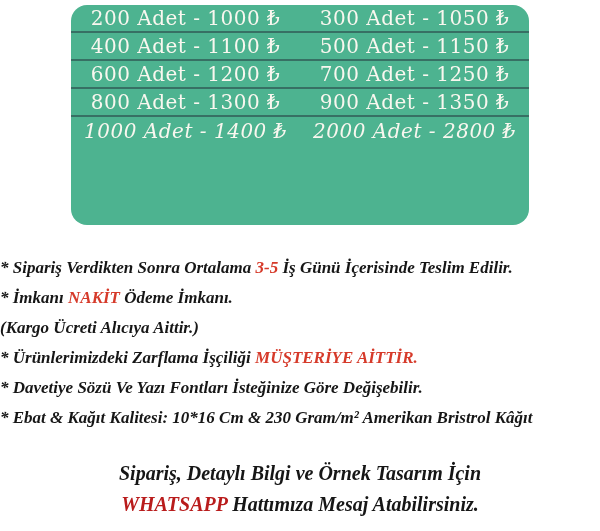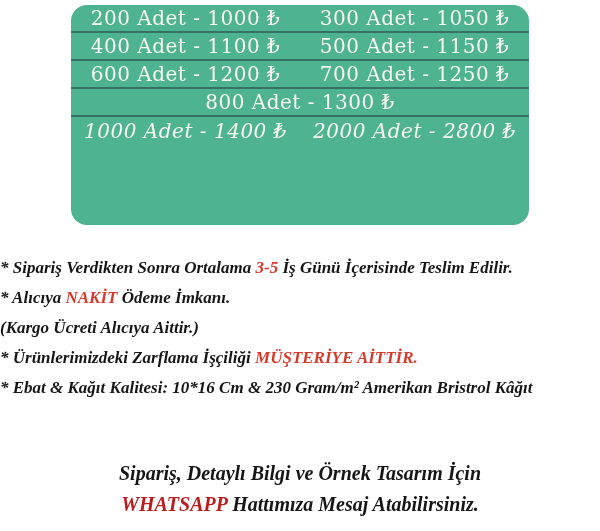--- a/index.html
+++ b/index.html
@@ -64,32 +64,34 @@
     <div class="price-row">
       <div class="price-cell">400 Adet - 1100 ₺</div>
       <div class="price-cell">500 Adet - 1150 ₺</div>
     </div>
     <div class="price-row">
       <div class="price-cell">600 Adet - 1200 ₺</div>
       <div class="price-cell">700 Adet - 1250 ₺</div>
     </div>
     <div class="price-row">
       <div class="price-cell">800 Adet - 1300 ₺</div>
+      <div class="price-cell">900 Adet - 1350 ₺</div>
     </div>
     <div class="price-row">
       <div class="price-cell">1000 Adet - 1400 ₺</div>
       <div class="price-cell">2000 Adet - 2800 ₺</div>
     </div>
   </div>
 
   <div class="notes">
     <p><span>* Sipariş Verdikten Sonra Ortalama </span><span class="hl-red">3-5</span><span> İş Günü İçerisinde Teslim Edilir.</span></p>
-    <p><span>* Alıcıya </span><span class="hl-red">NAKİT</span><span> Ödeme İmkanı.</span></p>
+    <p><span>* İmkanı </span><span class="hl-red">NAKİT</span><span> Ödeme İmkanı.</span></p>
     <p>(Kargo Ücreti Alıcıya Aittir.)</p>
     <p><span>* Ürünlerimizdeki Zarflama İşçiliği </span><span class="hl-red">MÜŞTERİYE AİTTİR.</span><span></span></p>
+    <p>* Davetiye Sözü Ve Yazı Fontları İsteğinize Göre Değişebilir.</p>
     <p>* Ebat &amp; Kağıt Kalitesi: 10*16 Cm &amp; 230 Gram/m² Amerikan Bristrol Kâğıt</p>
   </div>
 
   <div class="footer">
     <p>Sipariş, Detaylı Bilgi ve Örnek Tasarım İçin</p>
     <p><span class="hl-green">WHATSAPP</span><span> Hattımıza Mesaj Atabilirsiniz.</span></p>
   </div>
 
 </div>
 

